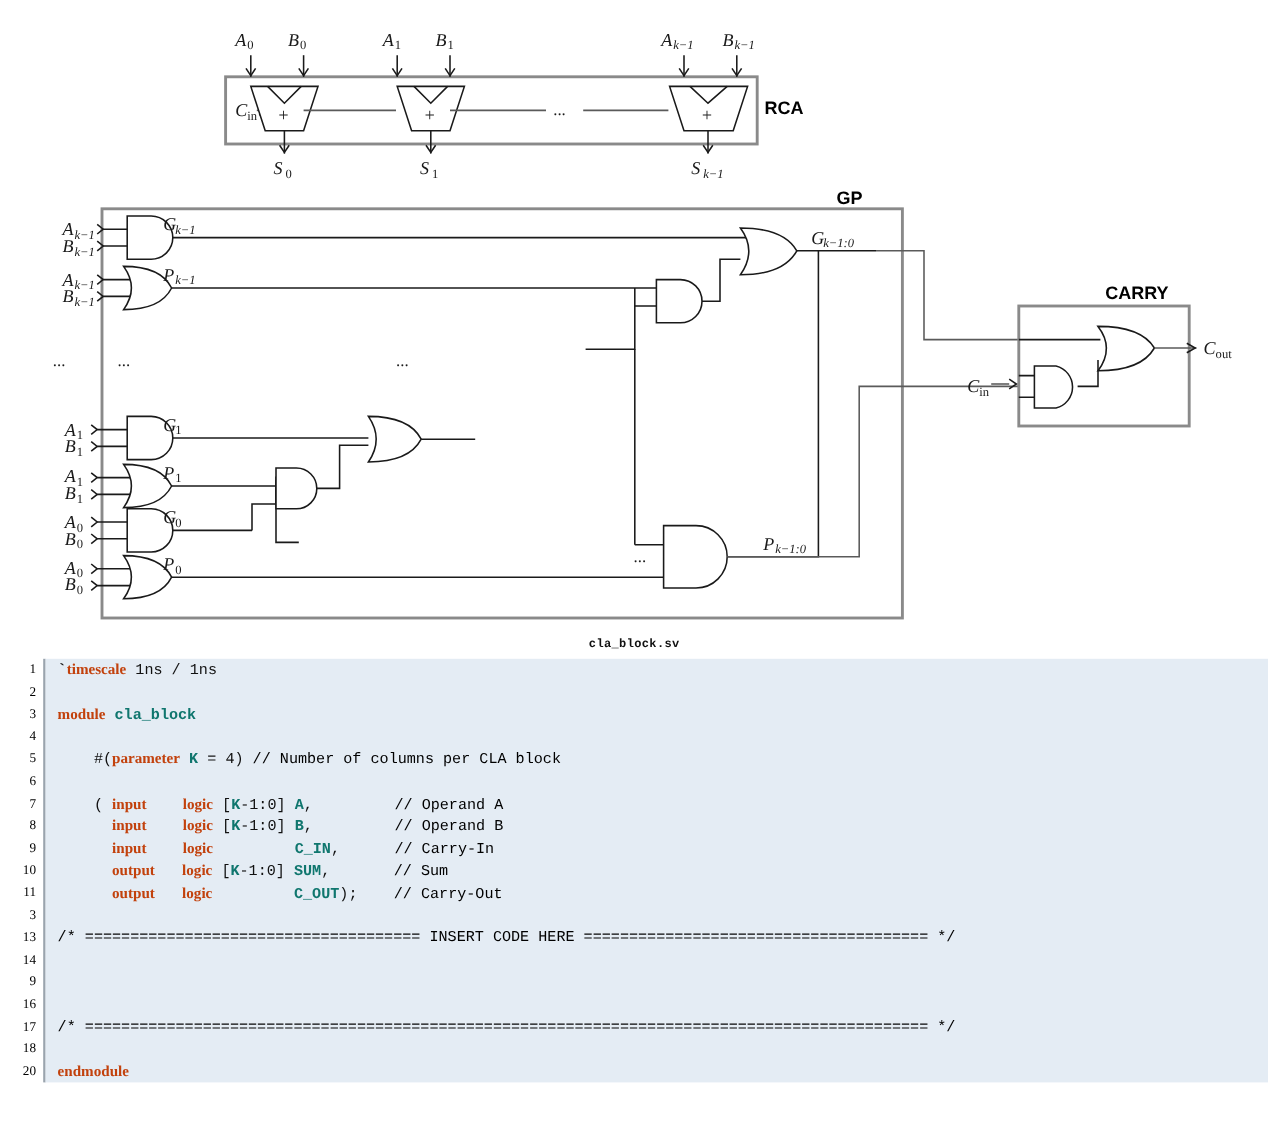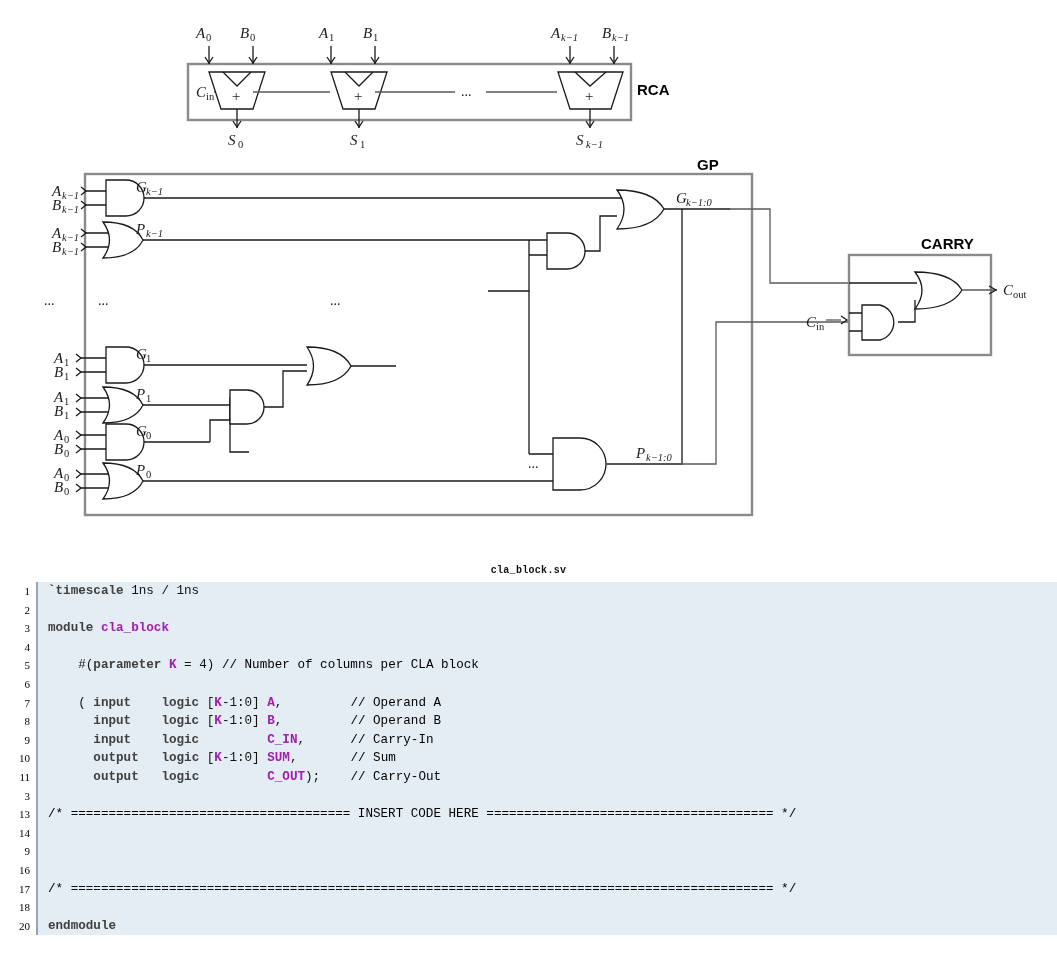--- a/index.html
+++ b/index.html
@@ -54,21 +54,21 @@
   }
   .frame { fill: none; stroke: #8a8a8a; stroke-width: 2.4; }
   .wire  { fill: none; stroke: #5a5a5a; stroke-width: 1.3; }
   .gate  { fill: #ffffff; stroke: #1a1a1a; stroke-width: 1.3; }
   .gwire { fill: none; stroke: #1a1a1a; stroke-width: 1.3; }
 
   
   #code-section {
     position: absolute;
     left: 0;
-    top: 565px;
+    top: 532px;
     width: 1057px;
   }
   #code-title {
     text-align: center;
     font-family: "Liberation Mono", monospace;
     font-size: 10px;
     font-weight: bold;
     color: #111;
     letter-spacing: 0.3px;
     padding-bottom: 6px;
@@ -98,23 +98,23 @@
     background: #9aa4ad;
   }
   #code-body {
     flex: 1 1 auto;
     background: #e4ecf4;
     padding-left: 10px;
     white-space: pre;
     color: #111111;
   }
   #code-body .ln { height: 18.6px; }
-  .kw   { color: #404040; font-weight: bold; }
+  .kw   { color: #c2410c; font-weight: bold; font-family: Liberation Serif, serif; }
   .cmt  { color: #000000; }
-  .pl   { color: #a21caf; font-weight: bold; }
+  .pl   { color: #0f766e; font-weight: bold; }
   .tick { color: #111111; font-weight: bold; }
 </style>
 </head>
 <body>
 
 <div id="diagram-area">
 <svg id="diagram-svg" width="1057" height="545" viewBox="0 0 1057 545" xmlns="http://www.w3.org/2000/svg">
 
   <g>
     <rect class="frame" x="188" y="64" width="443" height="56"></rect>

